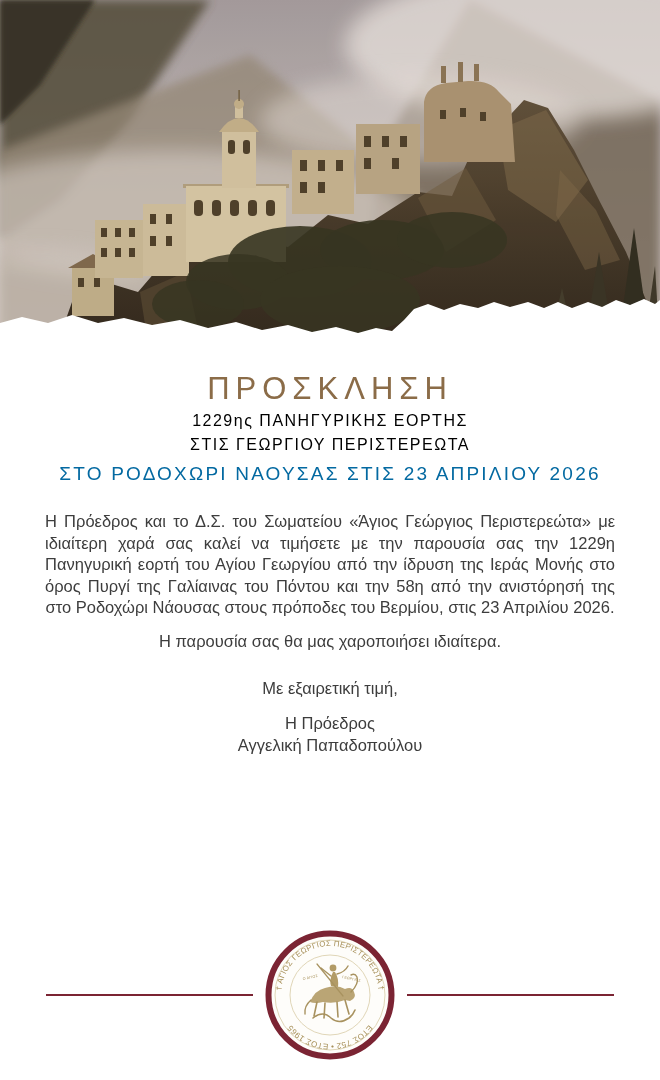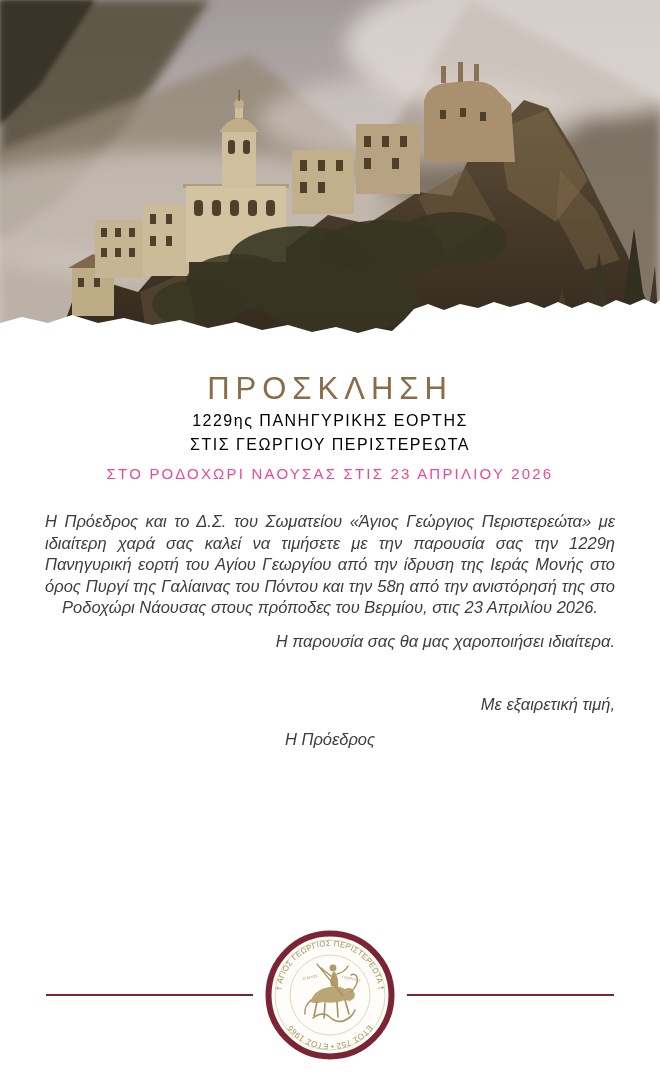--- a/index.html
+++ b/index.html
@@ -11,30 +11,30 @@
   .hero{display:block;width:660px;height:350px;}
   .titles{text-align:center;margin-top:19px;}
   .title{
     font-size:31px;letter-spacing:6px;color:#8b6c48;line-height:40px;
     font-weight:normal;
   }
   .subtitle{
     font-size:16px;letter-spacing:1.5px;color:#000000;line-height:24px;
   }
   .dateline{
-    font-size:15px;letter-spacing:2.2px;color:#ec4899;line-height:23px;margin-top:5px;text-align:center;
+    font-size:19px;letter-spacing:2.2px;color:#0369a1;line-height:23px;margin-top:5px;text-align:center;
   }
   .content{
     padding:0 45px;margin-top:26px;
-    font-size:16.5px;line-height:21.5px;color:#3d3d3d;font-style:italic;
+    font-size:16.5px;line-height:21.5px;color:#3d3d3d;
   }
   .content p{margin:0 0 12px 0;}
   p.just{text-align:justify;text-align-last:center;}
-  p.centered{text-align:right;}
-  p.salutation{margin-top:42px;}
+  p.centered{text-align:center;}
+  p.salutation{margin-top:26px;}
   .signature{text-align:center;margin-top:8px;line-height:22px;color:#3d3d3d;}
   .footer{position:absolute;left:0;top:930px;width:660px;height:136px;}
   .rule{position:absolute;left:46px;right:46px;top:64px;border-top:2px solid #7b2433;}
   .seal-wrap{
     position:absolute;left:50%;top:0;transform:translateX(-50%);
     background:#ffffff;padding:0 12px;
   }
   .seal text{
     fill:#a68f58;
     font-family:"Liberation Sans","DejaVu Sans",sans-serif;
@@ -180,20 +180,21 @@
     <div class="subtitle">ΣΤΙΣ ΓΕΩΡΓΙΟΥ ΠΕΡΙΣΤΕΡΕΩΤΑ</div>
     <div class="dateline">ΣΤΟ ΡΟΔΟΧΩΡΙ ΝΑΟΥΣΑΣ ΣΤΙΣ 23 ΑΠΡΙΛΙΟΥ 2026</div>
   </div>
 
   <div class="content">
     <p class="just">Η Πρόεδρος και το Δ.Σ. του Σωματείου «Άγιος Γεώργιος Περιστερεώτα» με ιδιαίτερη χαρά σας καλεί να τιμήσετε με την παρουσία σας την 1229η Πανηγυρική εορτή του Αγίου Γεωργίου από την ίδρυση της Ιεράς Μονής στο όρος Πυργί της Γαλίαινας του Πόντου και την 58η από την ανιστόρησή της στο Ροδοχώρι Νάουσας στους πρόποδες του Βερμίου, στις 23 Απριλίου 2026.</p>
     <p class="centered">Η παρουσία σας θα μας χαροποιήσει ιδιαίτερα.</p>
     <p class="centered salutation">Με εξαιρετική τιμή,</p>
     <div class="signature">
       <div>Η Πρόεδρος</div>
+      <div>Αγγελική Παπαδοπούλου</div>
     </div>
   </div>
 
   <div class="footer">
     <div class="rule"></div>
     <div class="seal-wrap">
       <svg class="seal" viewBox="0 0 130 130" width="130" height="130" role="img">
         <circle cx="65" cy="65" r="61.5" fill="#fefdfa" stroke="#7b2433" stroke-width="6"></circle>
         <circle cx="65" cy="65" r="55" fill="none" stroke="#d8cca6" stroke-width="0.8"></circle>
         <circle cx="65" cy="65" r="40" fill="none" stroke="#d8cca6" stroke-width="0.8"></circle>

